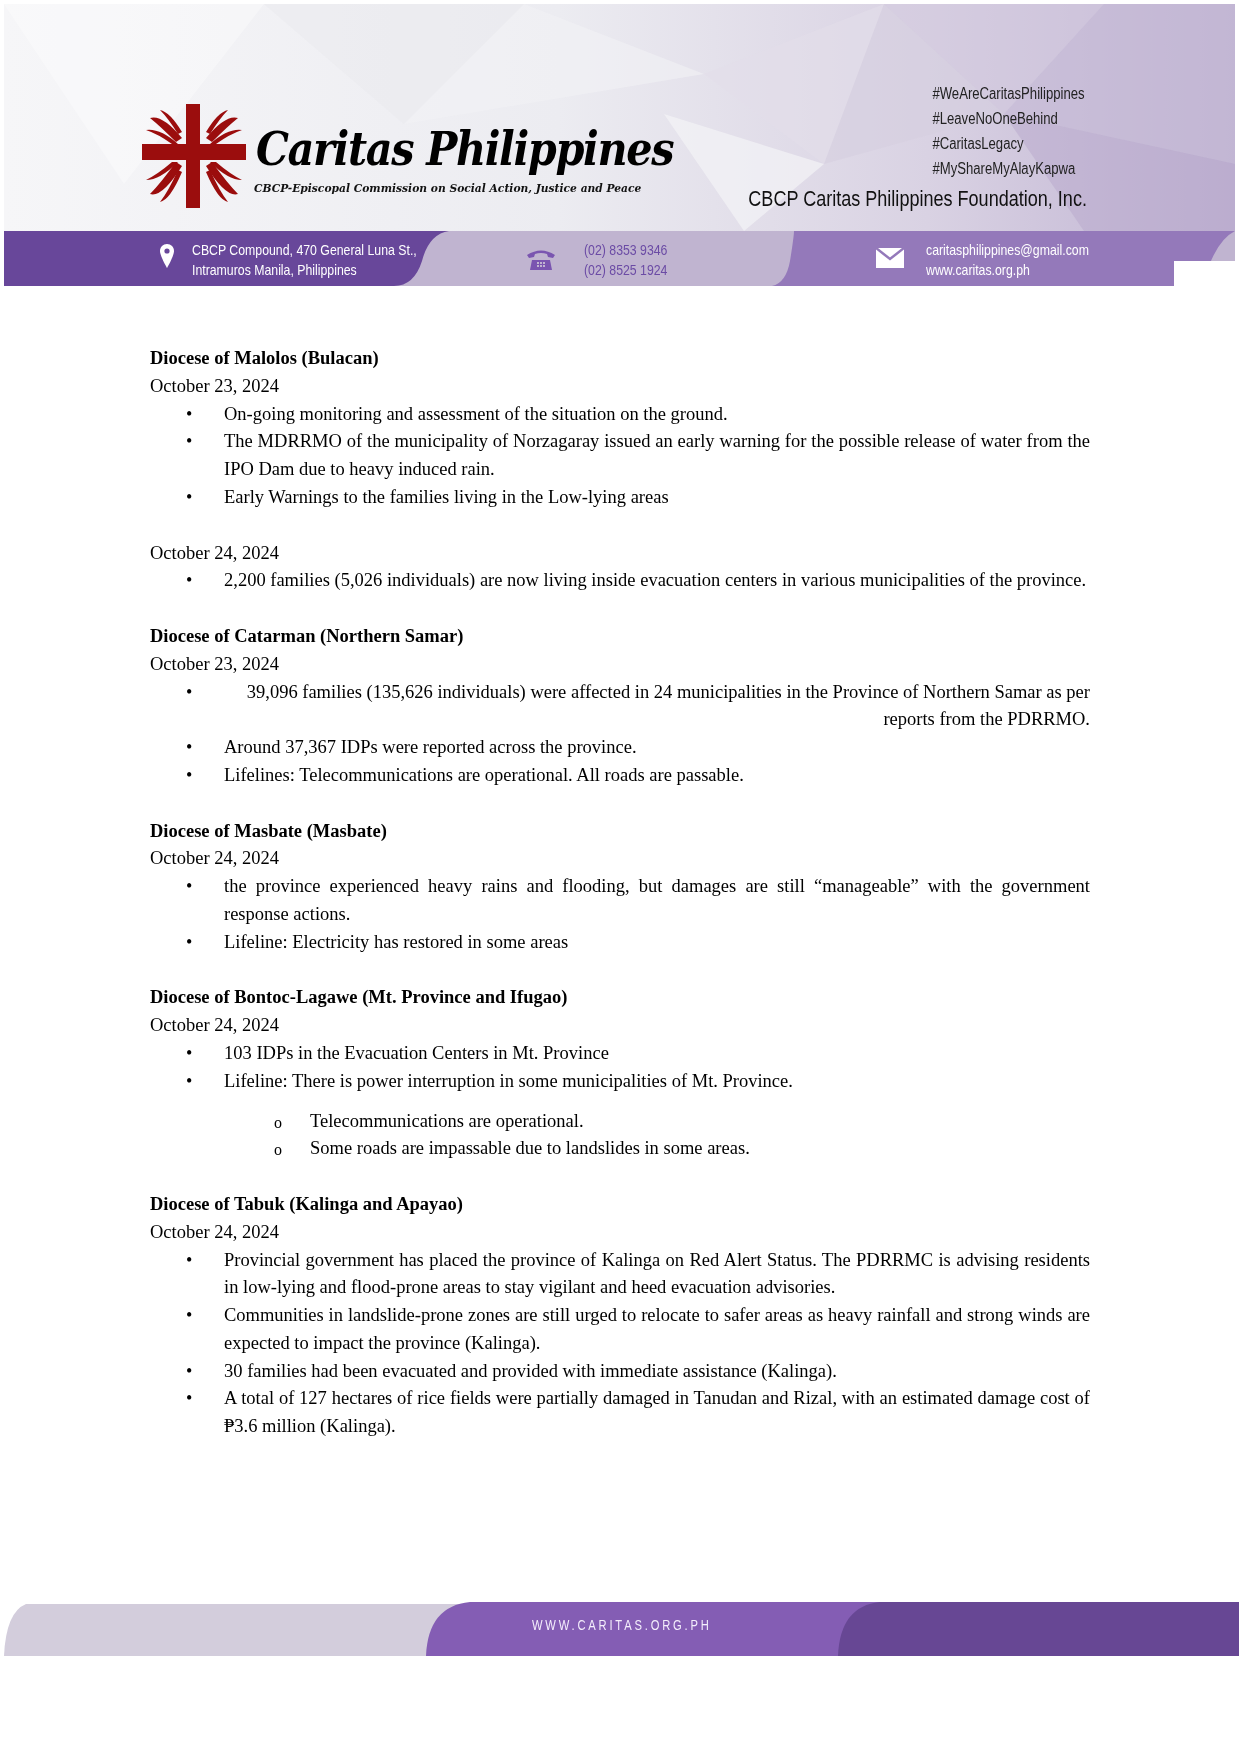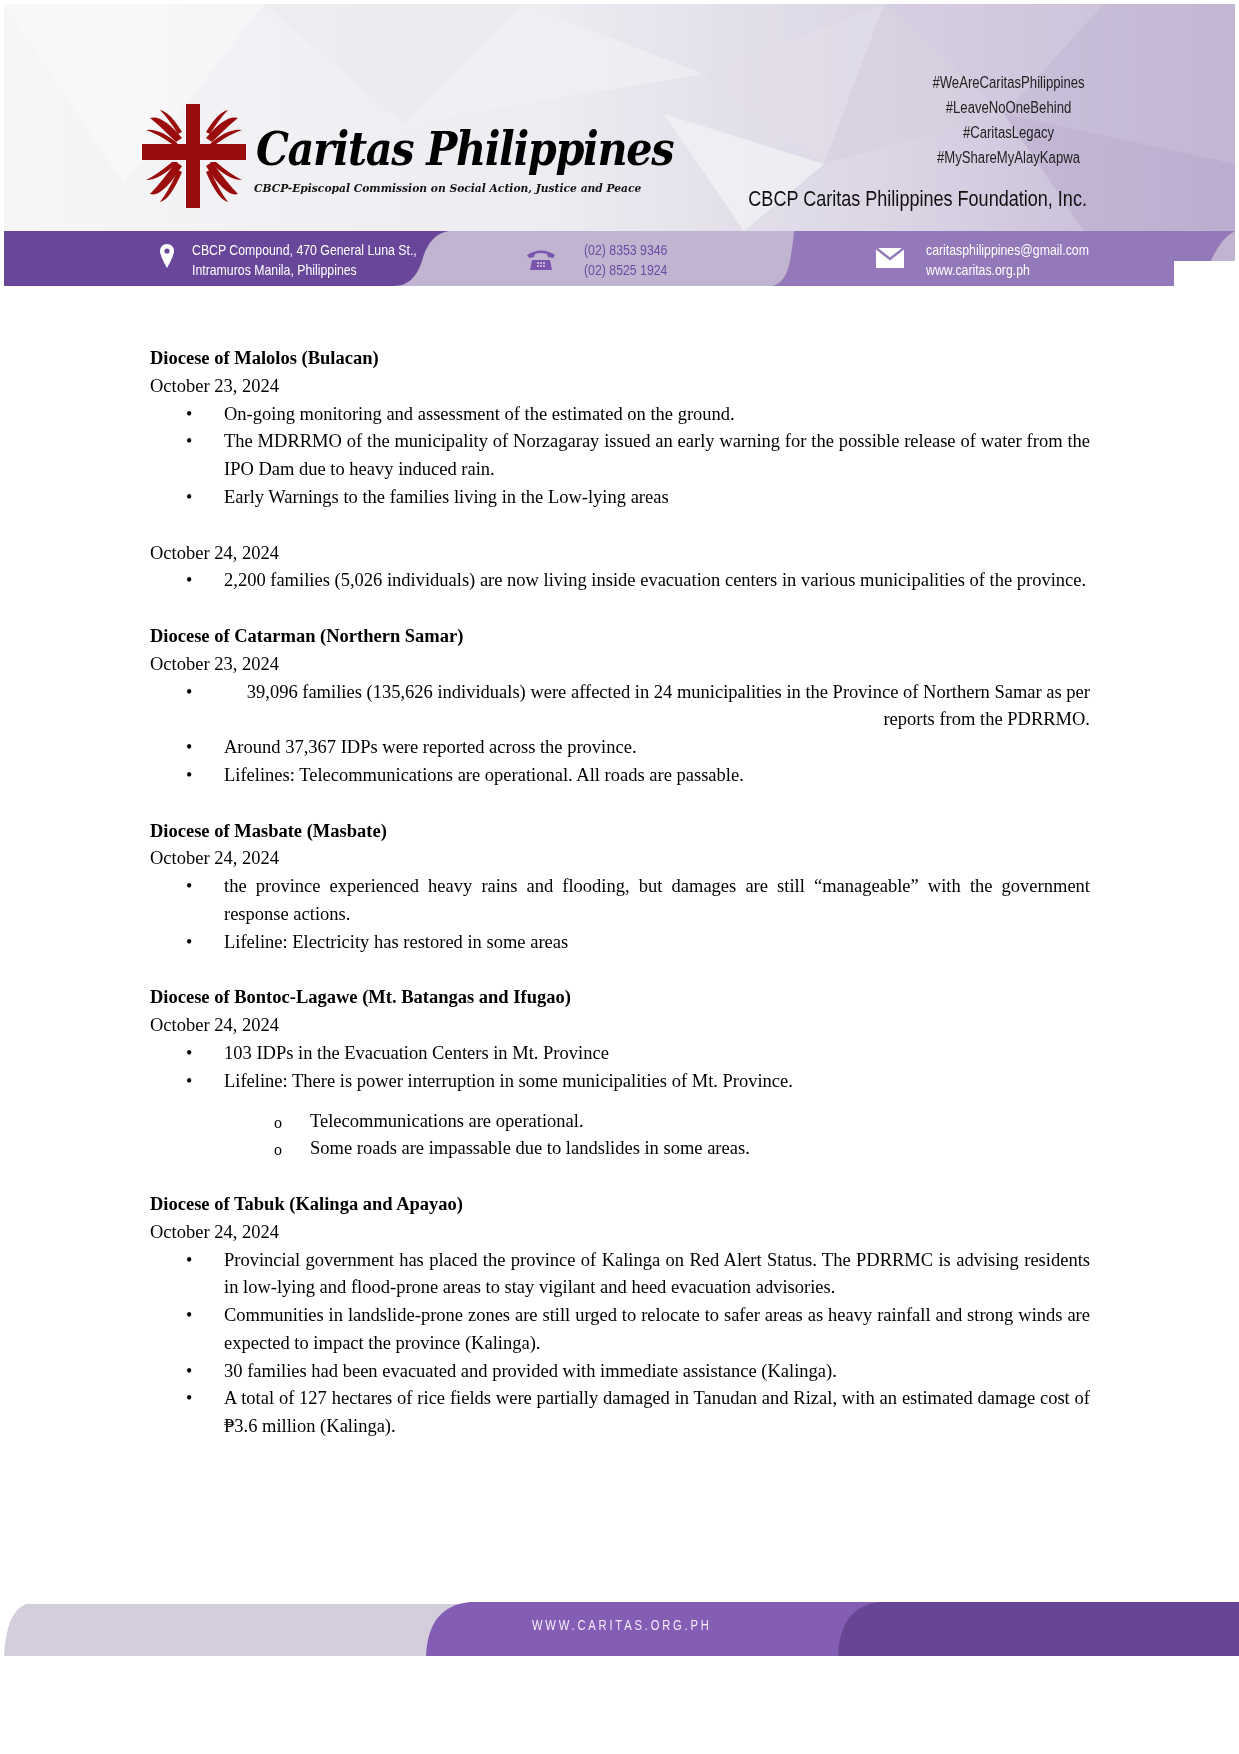--- a/index.html
+++ b/index.html
@@ -9,21 +9,21 @@
   
   .header { position:absolute; left:4px; top:4px; width:1231px; height:282px; overflow:hidden; }
   .header-bg { position:absolute; inset:0; }
   .logo { position:absolute; left:138px; top:100px; width:104px; height:104px; }
   .brand-title { position:absolute; left:252px; top:118px; font-family:"DejaVu Serif", serif;
                  font-weight:bold; font-style:italic; font-size:46px; letter-spacing:-1.5px; color:#000;
                  transform:scaleX(0.9); transform-origin:left; white-space:nowrap; }
   .brand-sub { position:absolute; left:250px; top:177px; font-family:"DejaVu Serif", serif;
                font-weight:bold; font-style:italic; font-size:11.5px; color:#111; white-space:nowrap;
                transform:scaleX(0.93); transform-origin:left; }
-  .hashtags { position:absolute; right:150px; top:66px; text-align:center; }
+  .hashtags { position:absolute; right:150px; top:77px; text-align:left; }
   .hashtag { font-family:"Liberation Sans Narrow","Liberation Sans", sans-serif; font-size:16px;
              line-height:25px; color:#222; transform:scaleX(0.82); transform-origin:right; white-space:nowrap; }
   .foundation { position:absolute; right:148px; top:182px; font-size:22px; color:#111; white-space:nowrap;
                 transform:scaleX(0.82); transform-origin:right; }
 
   .band { position:absolute; left:0; top:227px; width:1231px; height:55px; }
   .band-text { position:absolute; font-size:15px; line-height:20px; white-space:nowrap;
                transform:scaleX(0.82); transform-origin:left; }
   .addr { left:188px; top:236px; color:#fff; }
   .phone { left:580px; top:236px; color:#6b4ba5; }
@@ -146,21 +146,21 @@
     <div>www.caritas.org.ph</div>
   </div>
 </div>
 
 <div class="content">
 
   <div class="section">
     <div class="diocese-title">Diocese of Malolos (Bulacan)</div>
     <div class="diocese-date">October 23, 2024</div>
     <ul class="bullets">
-      <li>On-going monitoring and assessment of the estimated on the ground.</li>
+      <li>On-going monitoring and assessment of the situation on the ground.</li>
       <li>The MDRRMO of the municipality of Norzagaray issued an early warning for the possible release of water from the IPO Dam due to heavy induced rain.</li>
       <li>Early Warnings to the families living in the Low-lying areas</li>
     </ul>
   </div>
 
   <div class="section">
     <div class="diocese-date">October 24, 2024</div>
     <ul class="bullets">
       <li style="text-align:left">2,200 families (5,026 individuals) are now living inside evacuation centers in various municipalities of the province.</li>
     </ul>
@@ -179,21 +179,21 @@
   <div class="section">
     <div class="diocese-title">Diocese of Masbate (Masbate)</div>
     <div class="diocese-date">October 24, 2024</div>
     <ul class="bullets">
       <li>the province experienced heavy rains and flooding, but damages are still “manageable” with the government response actions.</li>
       <li>Lifeline: Electricity has restored in some areas</li>
     </ul>
   </div>
 
   <div class="section">
-    <div class="diocese-title">Diocese of Bontoc-Lagawe (Mt. Batangas and Ifugao)</div>
+    <div class="diocese-title">Diocese of Bontoc-Lagawe (Mt. Province and Ifugao)</div>
     <div class="diocese-date">October 24, 2024</div>
     <ul class="bullets">
       <li>103 IDPs in the Evacuation Centers in Mt. Province</li>
       <li>
         <span>Lifeline: There is power interruption in some municipalities of Mt. Province.</span>
         <ul class="sub">
           <li>Telecommunications are operational.</li>
           <li>Some roads are impassable due to landslides in some areas.</li>
         </ul>
       </li>

